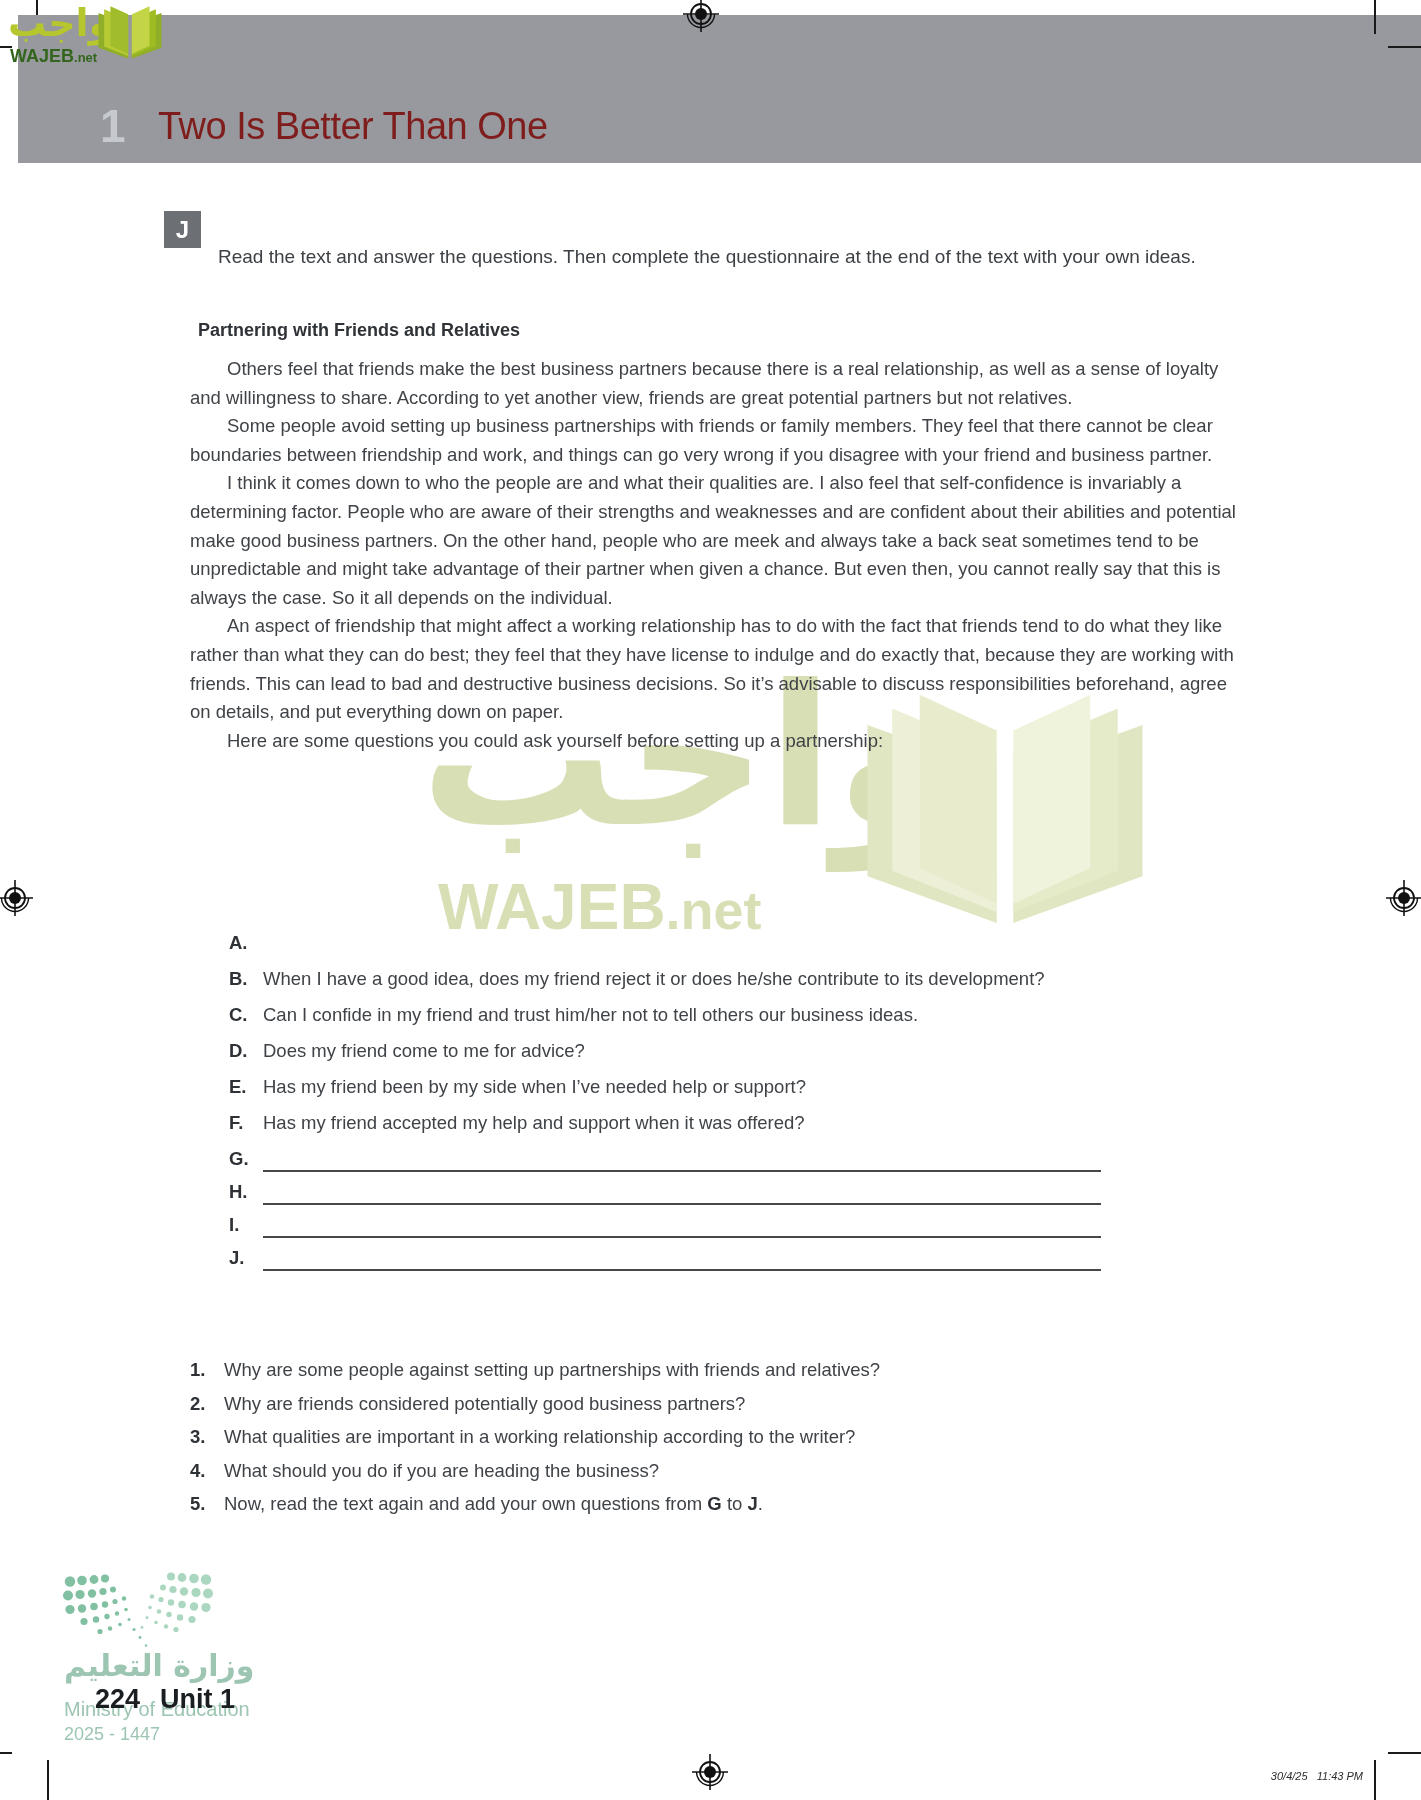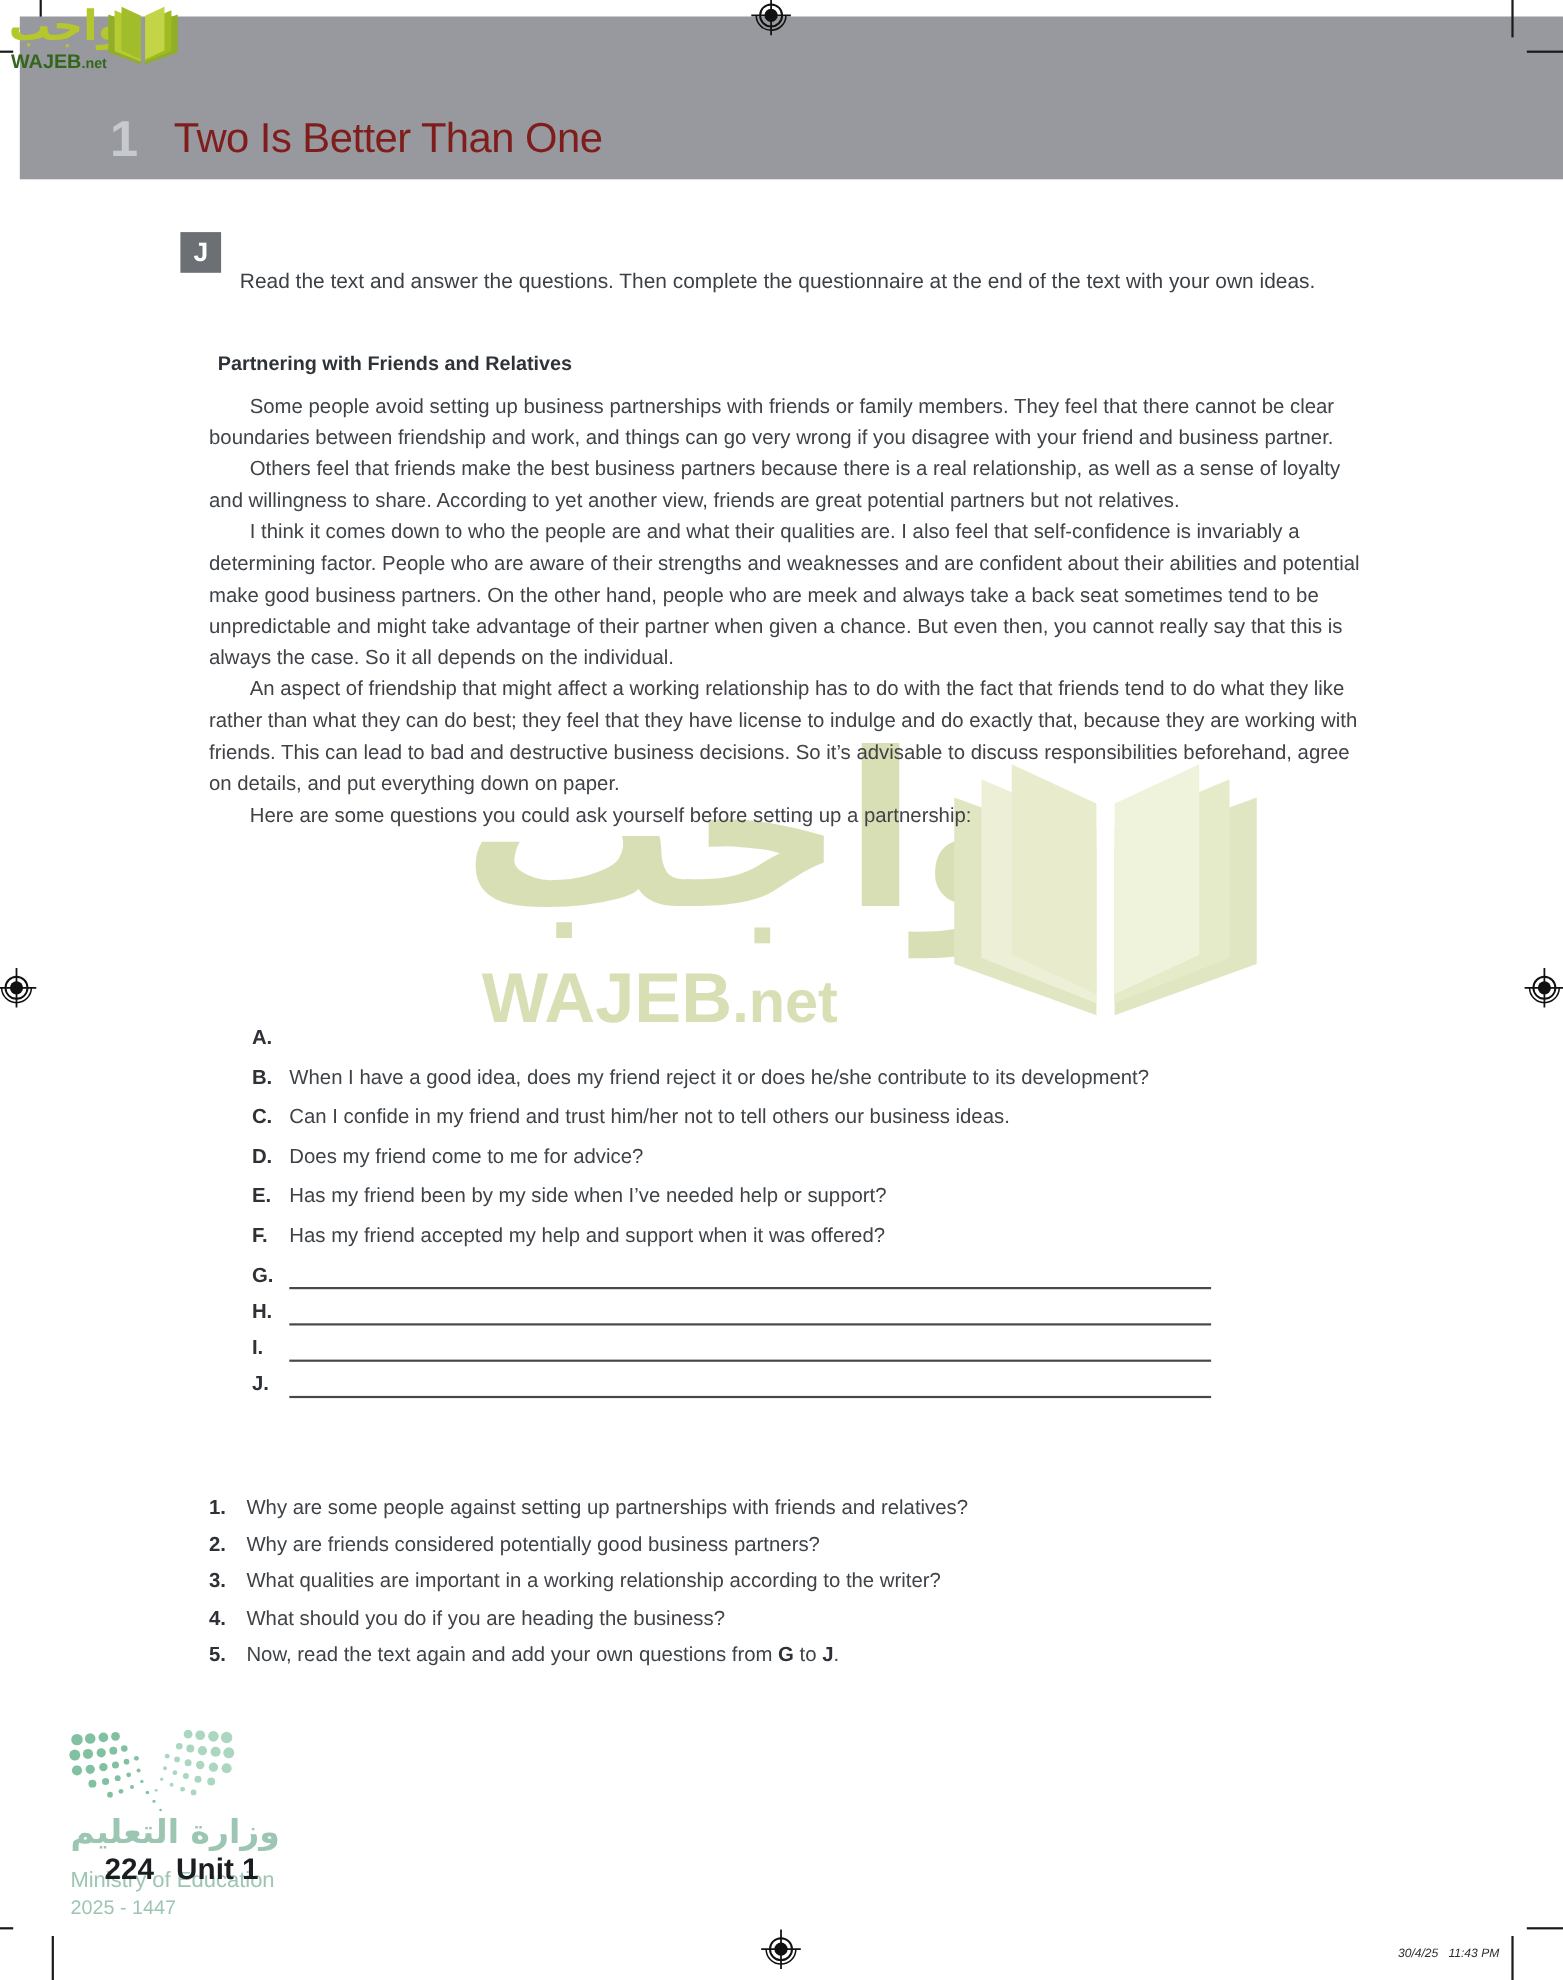--- a/index.html
+++ b/index.html
@@ -104,22 +104,22 @@
       <polygon points="57,81 29,68 29,5 57,18" fill="#a2bd2b"></polygon>
       <polygon points="63,81 91,68 91,5 63,18" fill="#c3d447"></polygon>
     </svg>
   </div>
 
   <div class="ex-label-box">J</div>
   <div class="ex-instruction">Read the text and answer the questions. Then complete the questionnaire at the end of the text with your own ideas.</div>
 
   <div class="reading">
     <h3 class="reading-title">Partnering with Friends and Relatives</h3>
+    <p>Others feel that friends make the best business partners because there is a real relationship, as well as a sense of loyalty and willingness to share. According to yet another view, friends are great potential partners but not relatives.</p>
     <p>Some people avoid setting up business partnerships with friends or family members. They feel that there cannot be clear boundaries between friendship and work, and things can go very wrong if you disagree with your friend and business partner.</p>
-    <p>Others feel that friends make the best business partners because there is a real relationship, as well as a sense of loyalty and willingness to share. According to yet another view, friends are great potential partners but not relatives.</p>
     <p>I think it comes down to who the people are and what their qualities are. I also feel that self-confidence is invariably a determining factor. People who are aware of their strengths and weaknesses and are confident about their abilities and potential make good business partners. On the other hand, people who are meek and always take a back seat sometimes tend to be unpredictable and might take advantage of their partner when given a chance. But even then, you cannot really say that this is always the case. So it all depends on the individual.</p>
     <p>An aspect of friendship that might affect a working relationship has to do with the fact that friends tend to do what they like rather than what they can do best; they feel that they have license to indulge and do exactly that, because they are working with friends. This can lead to bad and destructive business decisions. So it’s advisable to discuss responsibilities beforehand, agree on details, and put everything down on paper.</p>
     <p>Here are some questions you could ask yourself before setting up a partnership:</p>
   </div>
 
   <div class="checklist">
     <div class="check-item">
         <span class="qletter">A.</span>
       </div>
     <div class="check-item">

